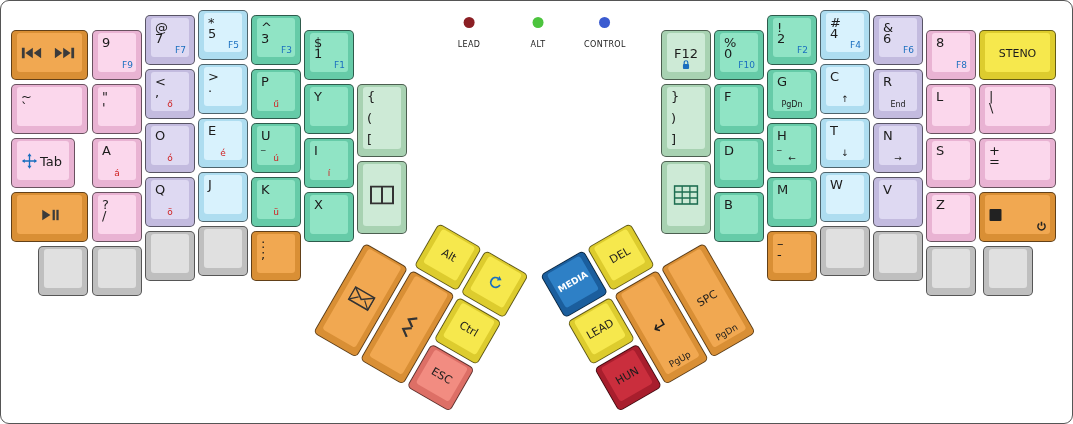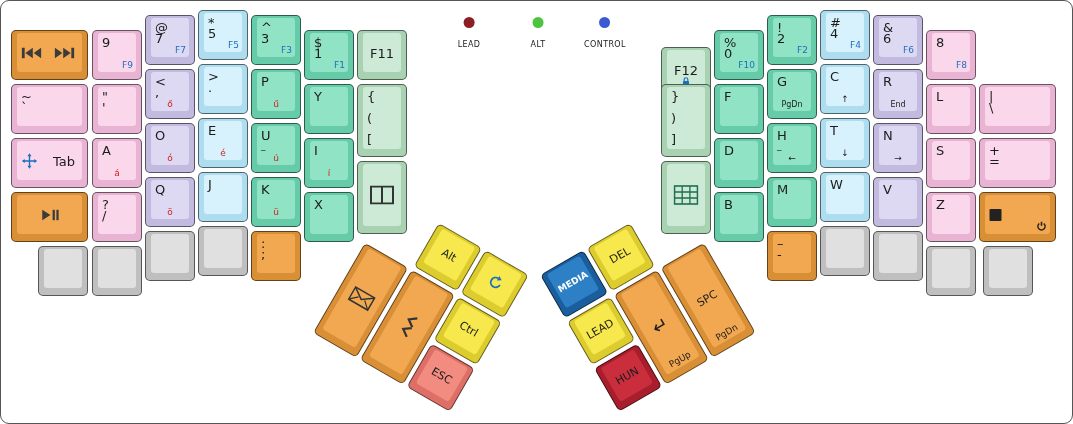--- a/index.html
+++ b/index.html
@@ -76,21 +76,21 @@
           </svg>
         </span>
       </div>
     </div>
     <div class="key k-pink" style="left: 10px; top: 83px; width: 77px; height: 50px;">
       <div class="keytop">
         <span class="leg p-tl col-k sz-m">~</span>
         <span class="leg p-l col-k sz-m">`</span>
       </div>
     </div>
-    <div class="key k-pink" style="left: 10px; top: 137px; width: 77px; height: 50px;">
+    <div class="key k-pink" style="left: 10px; top: 137px; width: 64px; height: 50px;">
       <div class="keytop">
         <span class="leg p-r col-k sz-m">Tab</span>
         <span class="leg icon p-l">
           <svg width="17" height="17" viewBox="0 0 20 20">
             <path d="M10 1 L7.6 4.4 L12.4 4.4 Z M10 19 L7.6 15.6 L12.4 15.6 Z M1 10 L4.4 7.6 L4.4 12.4 Z M19 10 L15.6 7.6 L15.6 12.4 Z" fill="#1a6fbf"></path>
             <path d="M10 3.5 L10 16.5 M3.5 10 L16.5 10" stroke="#1a6fbf" stroke-width="1.6" fill="none"></path>
           </svg>
         </span>
       </div>
     </div>
@@ -233,25 +233,20 @@
       <div class="keytop">
         <span class="leg p-tl col-k sz-m">I</span>
         <span class="leg p-b col-r sz-s">í</span>
       </div>
     </div>
     <div class="key k-mint" style="left: 303px; top: 191px; width: 50px; height: 50px;">
       <div class="keytop">
         <span class="leg p-tl col-k sz-m">X</span>
       </div>
     </div>
-    <div class="key k-palegreen" style="left: 356px; top: 29px; width: 50px; height: 50px;">
-      <div class="keytop">
-        <span class="leg p-c col-k sz-m">F11</span>
-      </div>
-    </div>
     <div class="key k-palegreen" style="left: 356px; top: 83px; width: 50px; height: 73px;">
       <div class="keytop">
         <span class="leg p-tl col-k sz-m">{</span>
         <span class="leg p-l col-k sz-m">(</span>
         <span class="leg p-bl col-k sz-m">[</span>
       </div>
     </div>
     <div class="key k-palegreen" style="left: 356px; top: 160px; width: 50px; height: 73px;">
       <div class="keytop">
         <span class="leg icon p-c">
@@ -261,21 +256,21 @@
           </svg>
         </span>
       </div>
     </div>
     <div class="key k-gray" style="left: 37px; top: 245px; width: 50px; height: 50px;">
       <div class="keytop"></div>
     </div>
     <div class="key k-gray" style="left: 91px; top: 245px; width: 50px; height: 50px;">
       <div class="keytop"></div>
     </div>
-    <div class="key k-palegreen" style="left: 660px; top: 46px; width: 50px; height: 50px;">
+    <div class="key k-palegreen" style="left: 660px; top: 29px; width: 50px; height: 50px;">
       <div class="keytop">
         <span class="leg p-c col-k sz-m">F12</span>
         <span class="leg icon p-b">
           <svg width="9" height="11" viewBox="0 0 10 12">
             <path d="M3 6 L3 3.8 A2 2 0 0 1 7 3.8 L7 6" fill="none" stroke="#1a6fbf" stroke-width="1.3"></path>
             <rect x="1.6" y="5.5" width="6.8" height="5.5" rx="1" fill="#1a6fbf"></rect>
           </svg>
         </span>
       </div>
     </div>
@@ -419,20 +414,25 @@
         <span class="leg p-tl col-k sz-m">S</span>
       </div>
     </div>
     <div class="key k-pink" style="left: 925px; top: 191px; width: 50px; height: 50px;">
       <div class="keytop">
         <span class="leg p-tl col-k sz-m">Z</span>
       </div>
     </div>
     <div class="key k-gray" style="left: 925px; top: 245px; width: 50px; height: 50px;">
       <div class="keytop"></div>
+    </div>
+    <div class="key k-yellow" style="left: 978px; top: 29px; width: 77px; height: 50px;">
+      <div class="keytop">
+        <span class="leg p-c col-k sz-sm">STENO</span>
+      </div>
     </div>
     <div class="key k-pink" style="left: 978px; top: 83px; width: 77px; height: 50px;">
       <div class="keytop">
         <span class="leg p-tl col-k sz-m">|</span>
         <span class="leg p-l col-k sz-m">\</span>
       </div>
     </div>
     <div class="key k-pink" style="left: 978px; top: 137px; width: 77px; height: 50px;">
       <div class="keytop">
         <span class="leg p-tl col-k sz-m">+</span>

